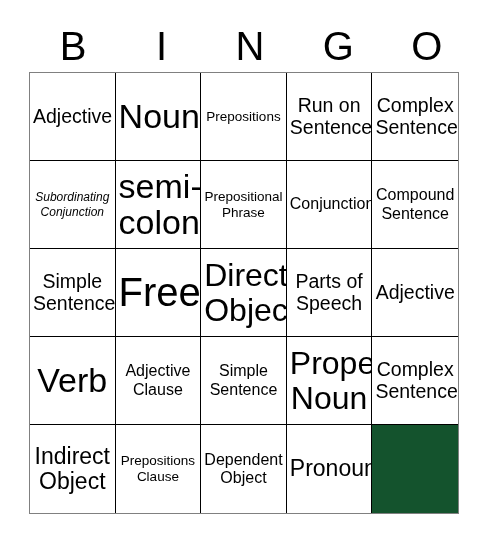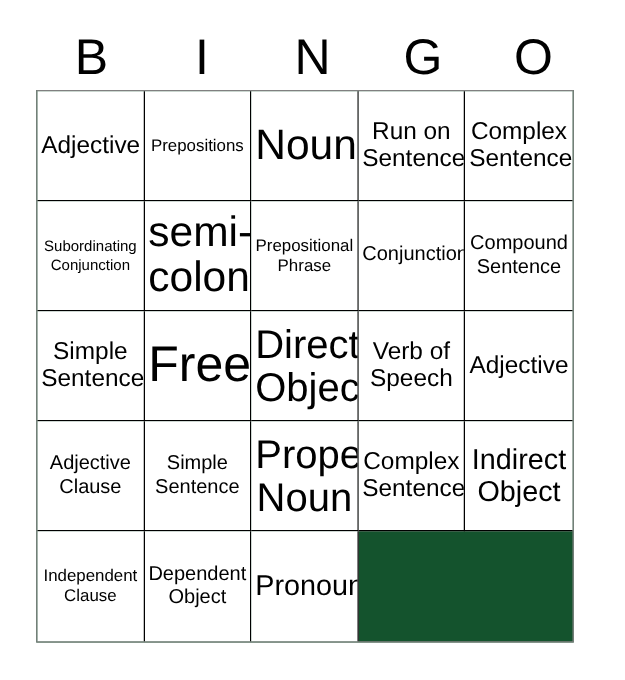--- a/index.html
+++ b/index.html
@@ -76,21 +76,21 @@
   .bingo-cell:nth-child(n+21) { border-bottom: none; }
 
   .cell-text {
     display: block;
     width: 100%;
     line-height: 1.08;
     color: #000000;
   }
 
   
-  .fs-xs   { font-size: 12px; line-height: 1.18; }
+  .fs-xs   { font-size: 12px; line-height: 1.18; font-style: italic; }
   .fs-sm   { font-size: 13.5px; line-height: 1.15; }
   .fs-md   { font-size: 16px; line-height: 1.14; }
   .fs-lg   { font-size: 19.5px; line-height: 1.12; }
   .fs-xl   { font-size: 23px; line-height: 1.1; }
   .fs-2xl  { font-size: 32px; line-height: 1.08; }
   .fs-3xl  { font-size: 40px; line-height: 1.06; }
   .fs-4xl  { font-size: 34px; line-height: 1.04; }
 </style>
 </head>
 <body>
@@ -103,24 +103,24 @@
     <div class="header-letter">N</div>
     <div class="header-letter">G</div>
     <div class="header-letter">O</div>
   </div>
 
   <div class="bingo-grid" id="bingo-grid">
       <div class="bingo-cell">
         <span class="cell-text fs-lg">Adjective</span>
       </div>
       <div class="bingo-cell">
-        <span class="cell-text fs-sm">Prepositions</span>
+        <span class="cell-text fs-4xl">Noun</span>
       </div>
       <div class="bingo-cell">
-        <span class="cell-text fs-4xl">Noun</span>
+        <span class="cell-text fs-sm">Prepositions</span>
       </div>
       <div class="bingo-cell">
         <span class="cell-text fs-lg">Run on Sentence</span>
       </div>
       <div class="bingo-cell">
         <span class="cell-text fs-lg">Complex Sentence</span>
       </div>
       <div class="bingo-cell">
         <span class="cell-text fs-xs">Subordinating Conjunction</span>
       </div>
@@ -139,42 +139,45 @@
       <div class="bingo-cell">
         <span class="cell-text fs-lg">Simple Sentence</span>
       </div>
       <div class="bingo-cell">
         <span class="cell-text fs-3xl">Free!</span>
       </div>
       <div class="bingo-cell">
         <span class="cell-text fs-2xl">Direct Object</span>
       </div>
       <div class="bingo-cell">
-        <span class="cell-text fs-lg">Verb of Speech</span>
+        <span class="cell-text fs-lg">Parts of Speech</span>
       </div>
       <div class="bingo-cell">
         <span class="cell-text fs-lg">Adjective</span>
+      </div>
+      <div class="bingo-cell">
+        <span class="cell-text fs-4xl">Verb</span>
       </div>
       <div class="bingo-cell">
         <span class="cell-text fs-md">Adjective Clause</span>
       </div>
       <div class="bingo-cell">
         <span class="cell-text fs-md">Simple Sentence</span>
       </div>
       <div class="bingo-cell">
         <span class="cell-text fs-2xl">Proper Noun</span>
       </div>
       <div class="bingo-cell">
         <span class="cell-text fs-lg">Complex Sentence</span>
       </div>
       <div class="bingo-cell">
         <span class="cell-text fs-xl">Indirect Object</span>
       </div>
       <div class="bingo-cell">
-        <span class="cell-text fs-sm">Independent Clause</span>
+        <span class="cell-text fs-sm">Prepositions Clause</span>
       </div>
       <div class="bingo-cell">
         <span class="cell-text fs-md">Dependent Object</span>
       </div>
       <div class="bingo-cell">
         <span class="cell-text fs-xl">Pronoun</span>
       </div>
     </div>
 
 </div>

